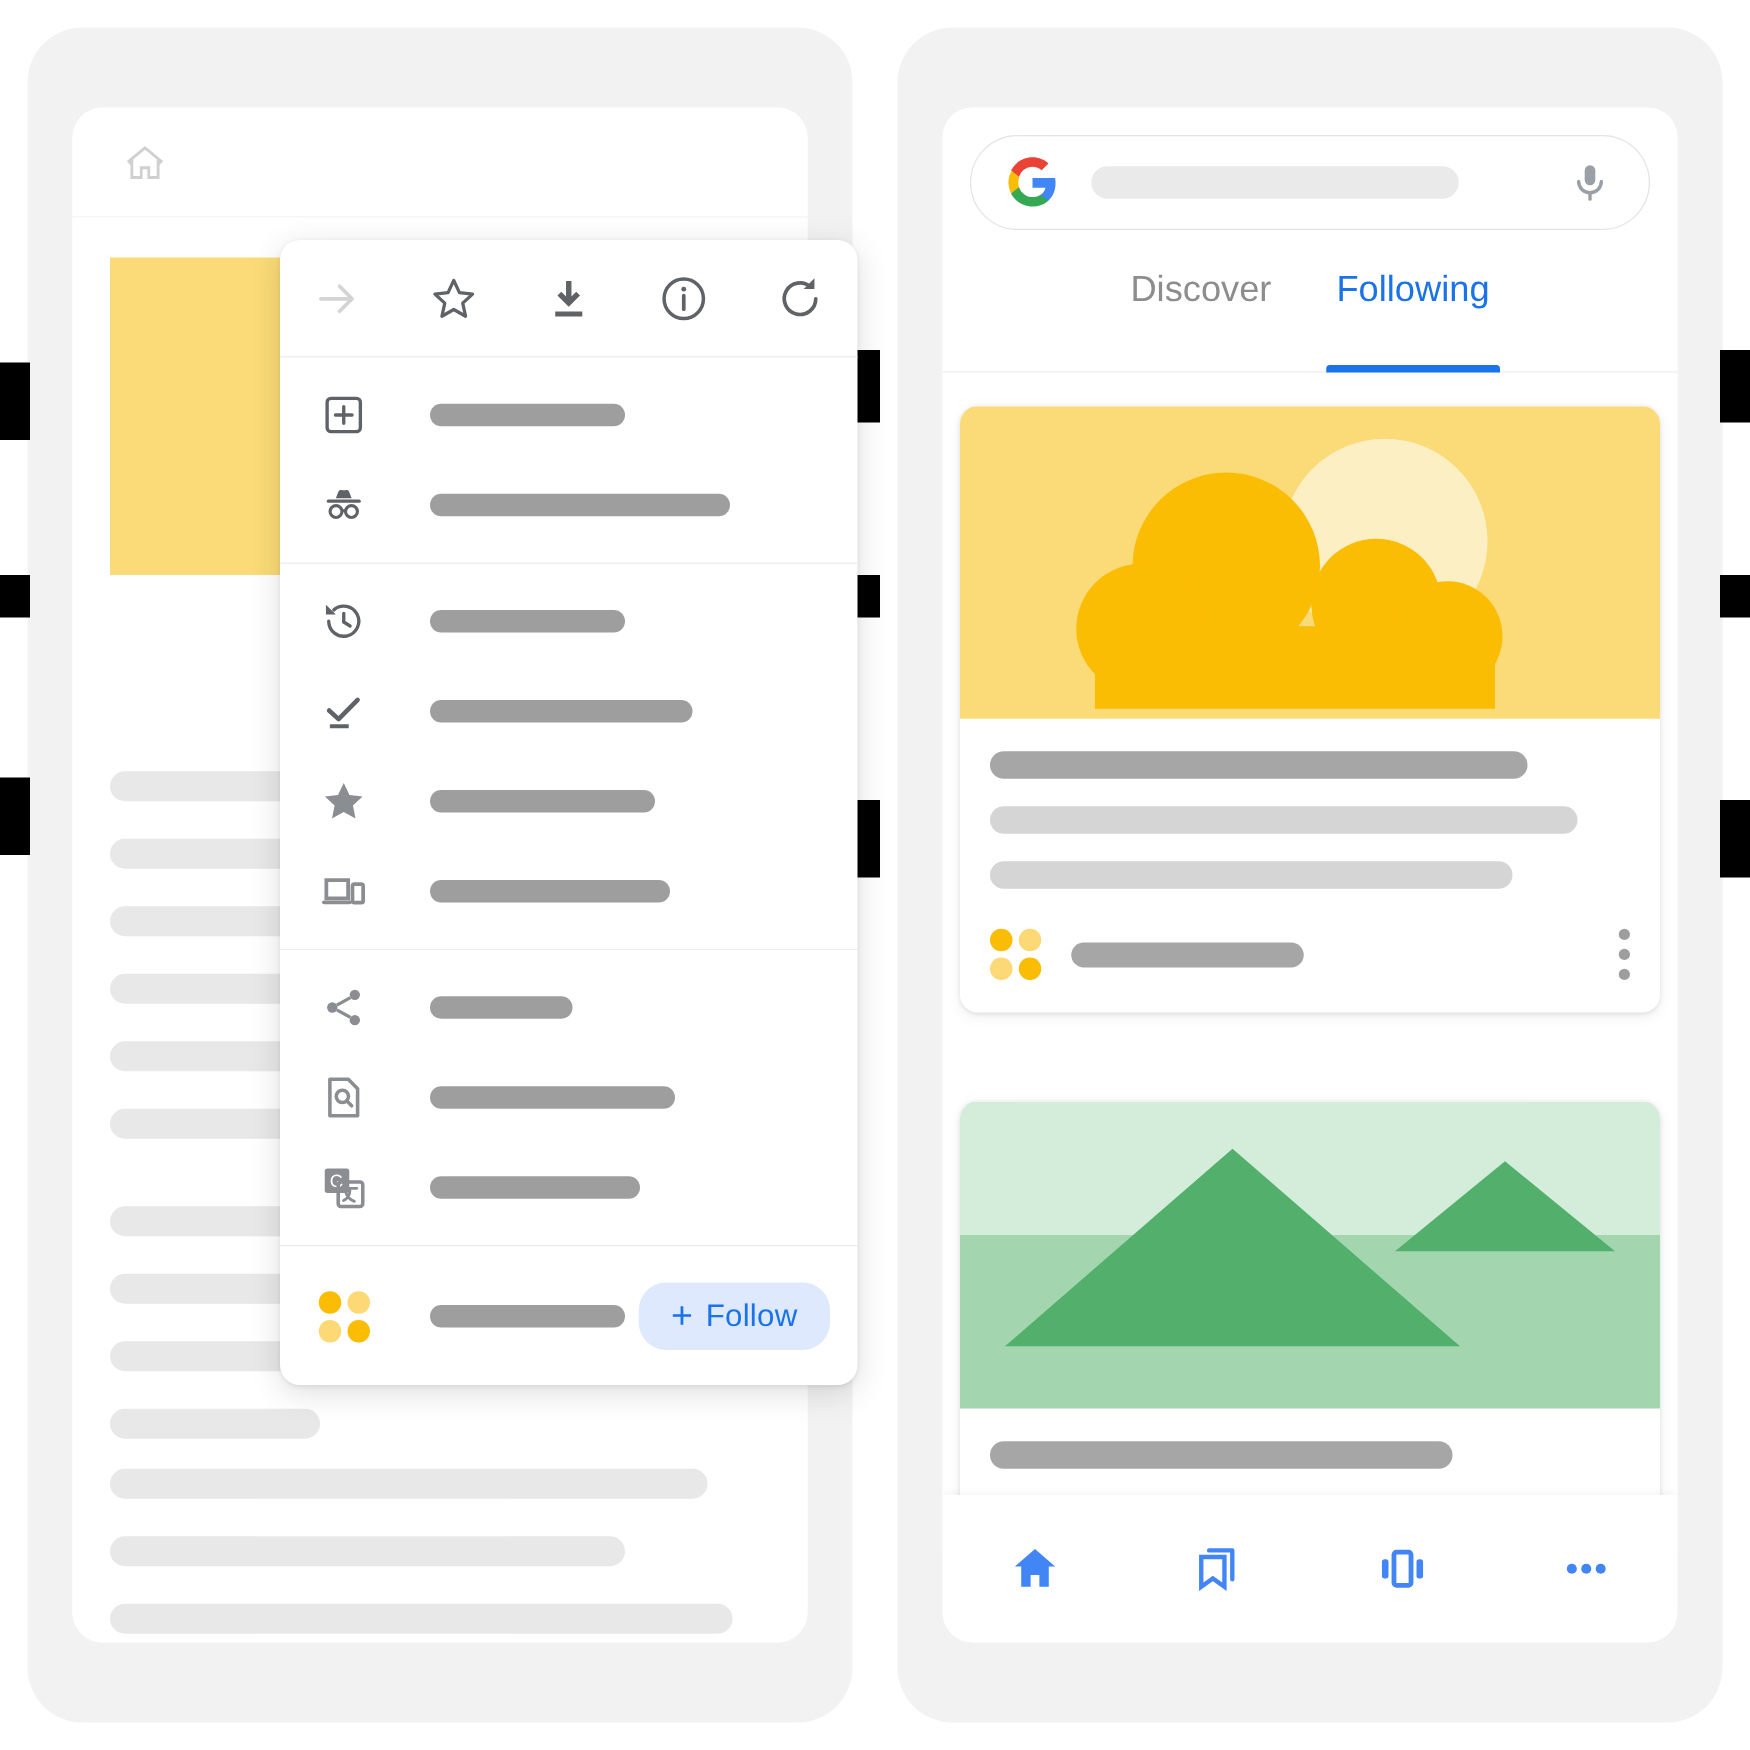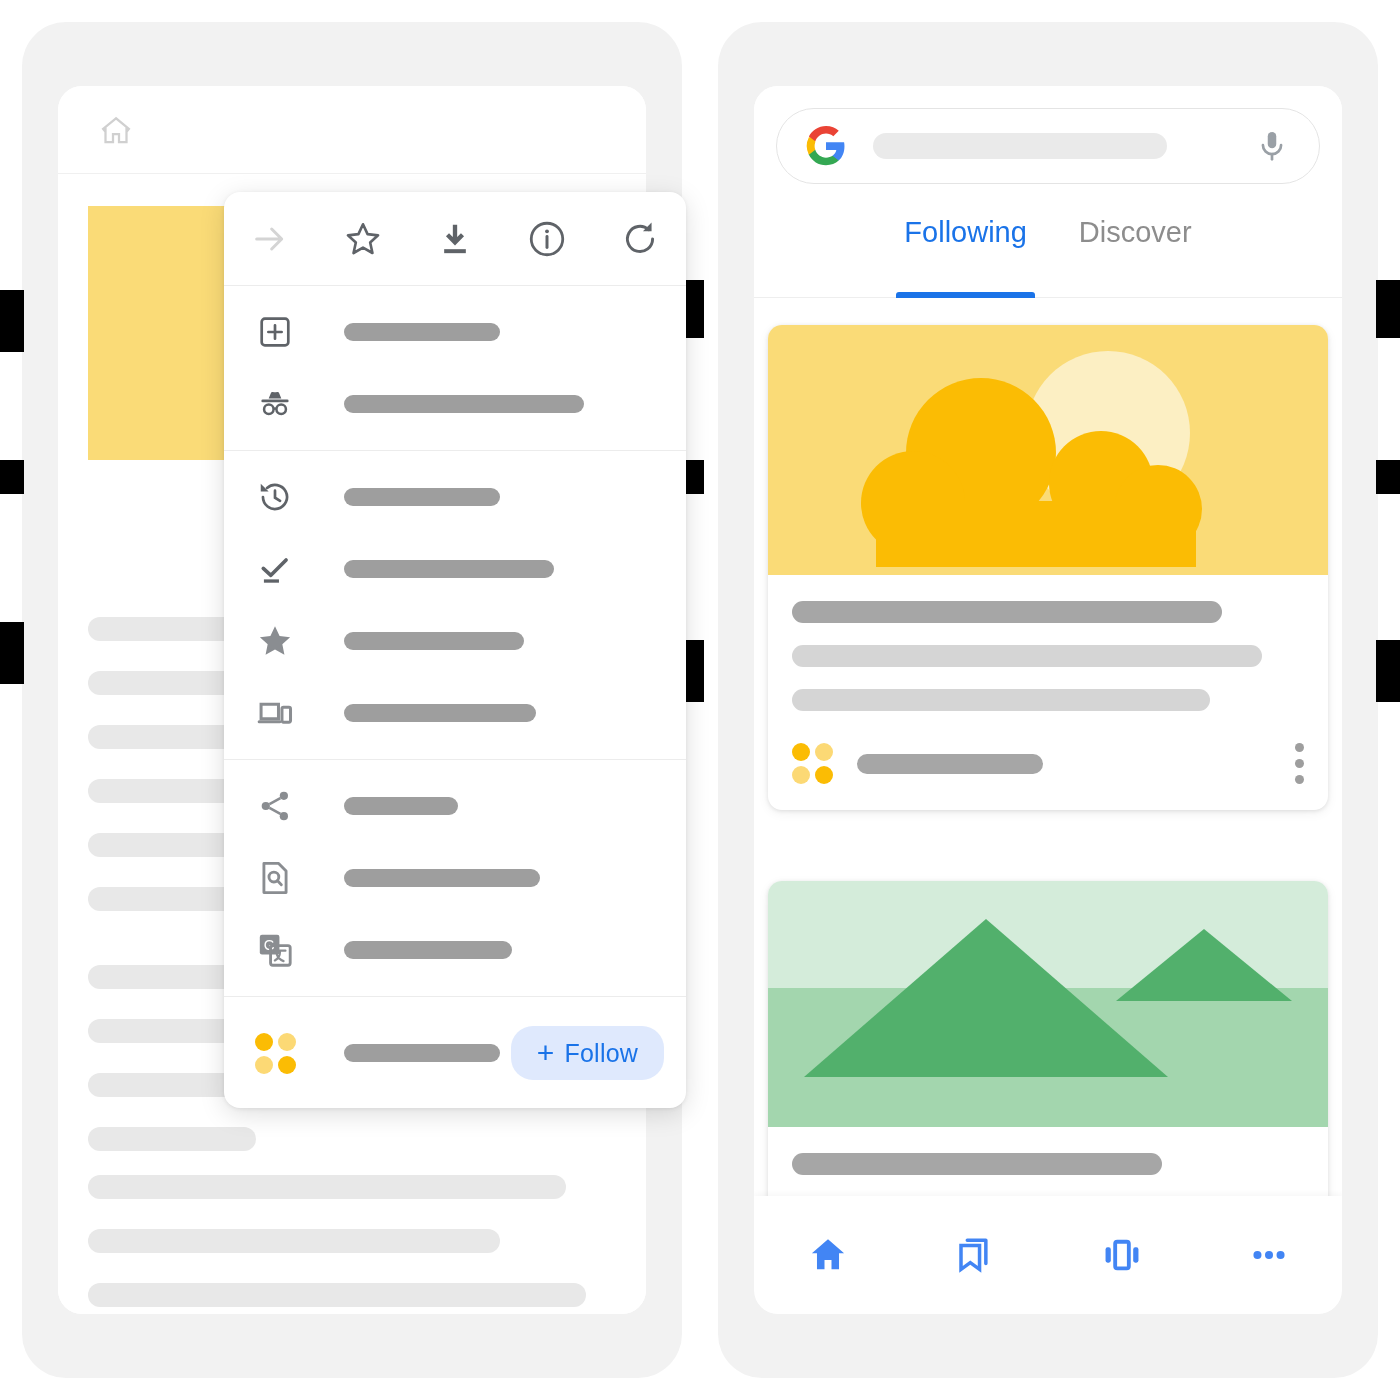--- a/index.html
+++ b/index.html
@@ -359,26 +359,26 @@
           <span class="mic">
             <svg viewBox="0 0 24 24" width="34" height="42">
                 <rect x="9" y="2.2" width="6" height="11.4" rx="3" fill="#9aa0a6"></rect>
                 <path d="M5.6 11.4a6.4 6.4 0 0 0 12.8 0" fill="none" stroke="#9aa0a6" stroke-width="1.9" stroke-linecap="round"></path>
                 <path d="M12 17.8v3.6" stroke="#9aa0a6" stroke-width="1.9" stroke-linecap="round"></path>
               </svg>
           </span>
         </div>
 
         <div class="tabs">
+          <div class="tab inactive">
+            <span>Discover</span>
+          </div>
           <div class="tab active">
             <span>Following</span>
             <span class="tab-underline"></span>
-          </div>
-          <div class="tab inactive">
-            <span>Discover</span>
           </div>
         </div>
       </div>
 
       <div class="feed">
 
         <div class="card" style="top:26px">
           <div style="height:250px;background:#fadb77;position:relative;overflow:hidden">
             <svg viewBox="0 0 560 250" width="560" height="250">
               <circle cx="340" cy="108" r="82" fill="#fcefc3"></circle>

